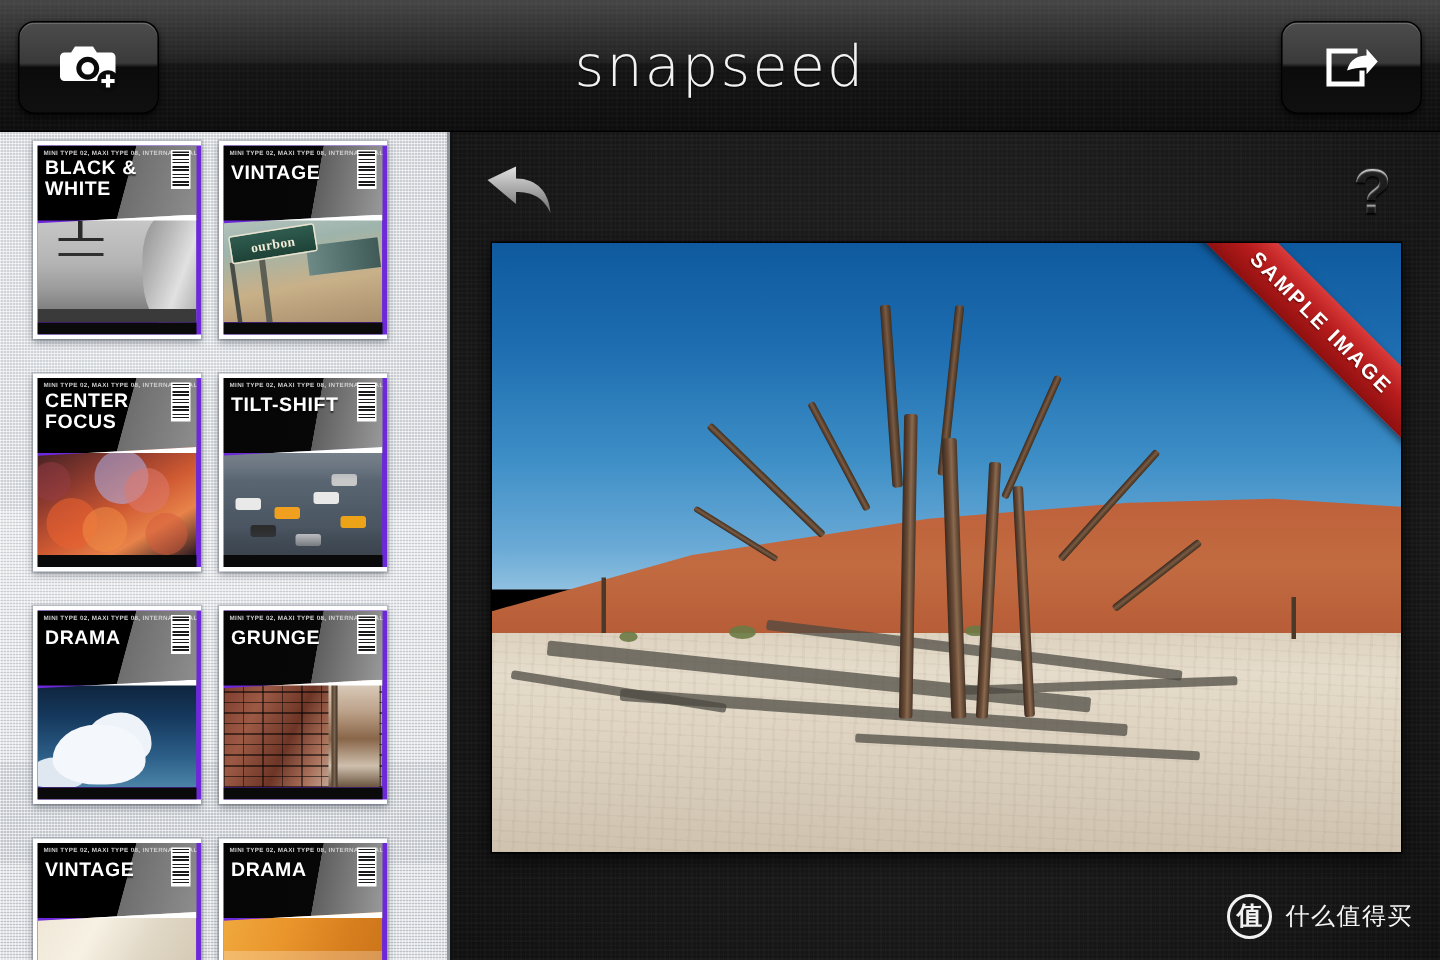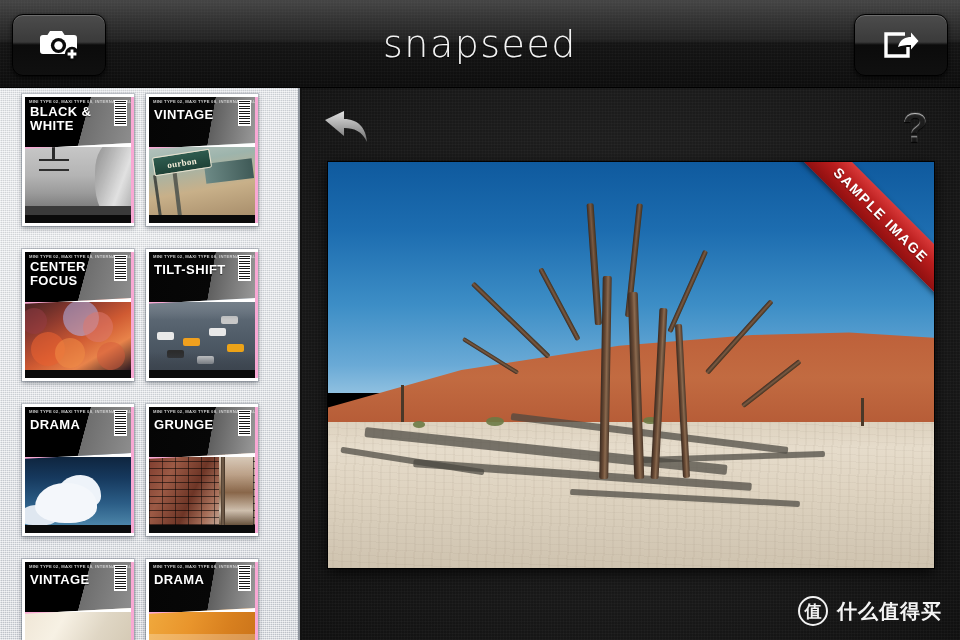--- a/index.html
+++ b/index.html
@@ -62,21 +62,21 @@
     position:absolute; left:0; top:0; width:300px;
     padding:6px 0 0 0;
   }
   .row{ display:flex; gap:12px; padding:0 22px; margin-bottom:23px; }
   .card{
     position:relative; width:112px; height:132px;
     background:#fff; padding:3px 3px 3px 3px;
     box-shadow:0 2px 5px rgba(40,48,60,.45), 0 0 0 1px rgba(120,130,142,.35);
     cursor:pointer; overflow:hidden;
   }
-  .card-inner{ position:relative; width:116px; height:126px; overflow:hidden; background:#f9a8d4; }
+  .card-inner{ position:relative; width:116px; height:126px; overflow:hidden; background:#6d28d9; }
   .cover-top{
     position:relative; width:106px; height:50px; overflow:hidden;
     background:linear-gradient(105deg,#000 0%,#000 55%,#6e6e6e 55.4%,#8e8e8e 100%);
   }
   .cover-top.darkgrad{
     background:linear-gradient(100deg,#050505 0%,#070707 58%,#5f5f5f 58.3%,#9a9a9a 100%);
     padding-left:24px;
   }
   .masthead{
     position:absolute; left:4px; top:3px; right:22px;
@@ -314,21 +314,21 @@
     z-index:12;
   }
   .wm-logo{
     width:30px; height:30px; border-radius:50%;
     border:2.5px solid #f2f2f2; color:#f2f2f2;
     display:flex; align-items:center; justify-content:center;
     font-size:17px; font-weight:bold; font-family:"DejaVu Sans", sans-serif;
     line-height:1;
   }
   .wm-text{
-    color:#f4f4f4; font-size:20px; font-weight:bold; letter-spacing:1px;
+    color:#f4f4f4; font-size:16px; font-weight:normal; letter-spacing:1px;
     font-family:"DejaVu Sans", sans-serif;
   }
 </style>
 </head>
 <body>
 
 <div id="app">
 
   <div class="topbar">
 

